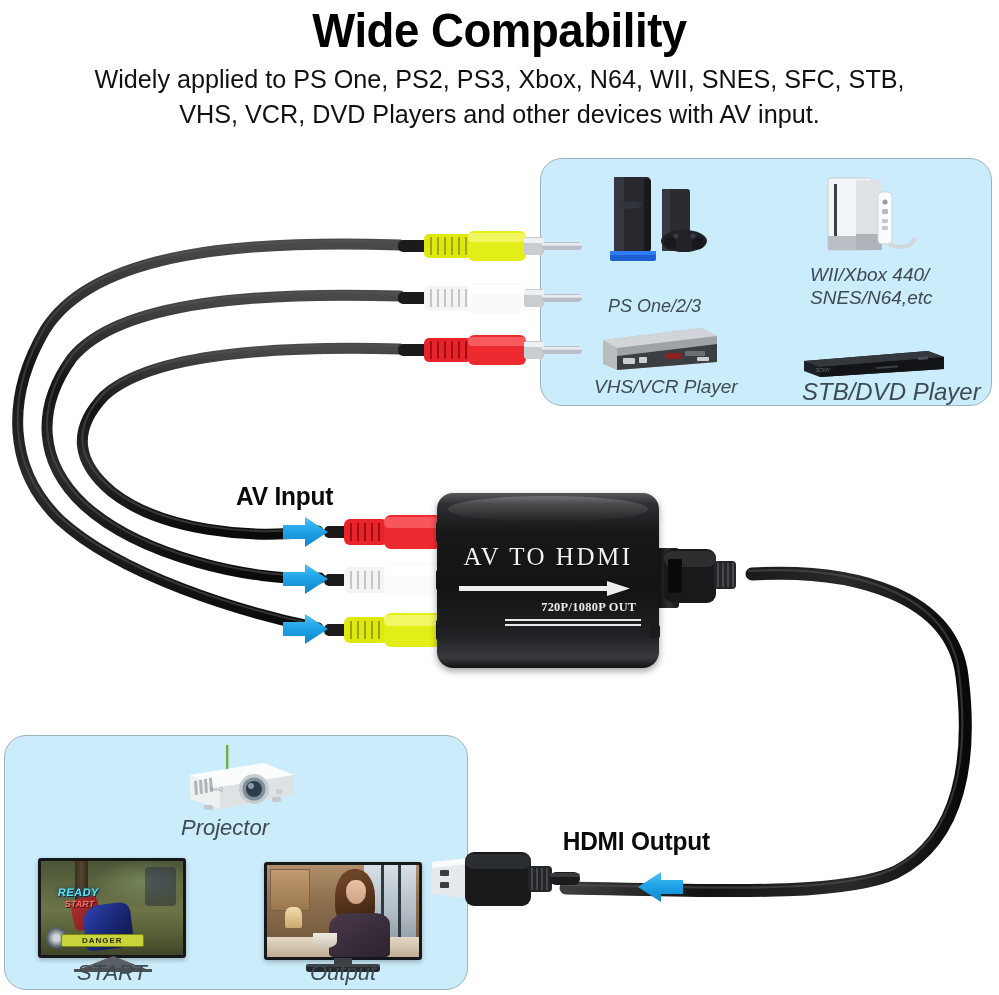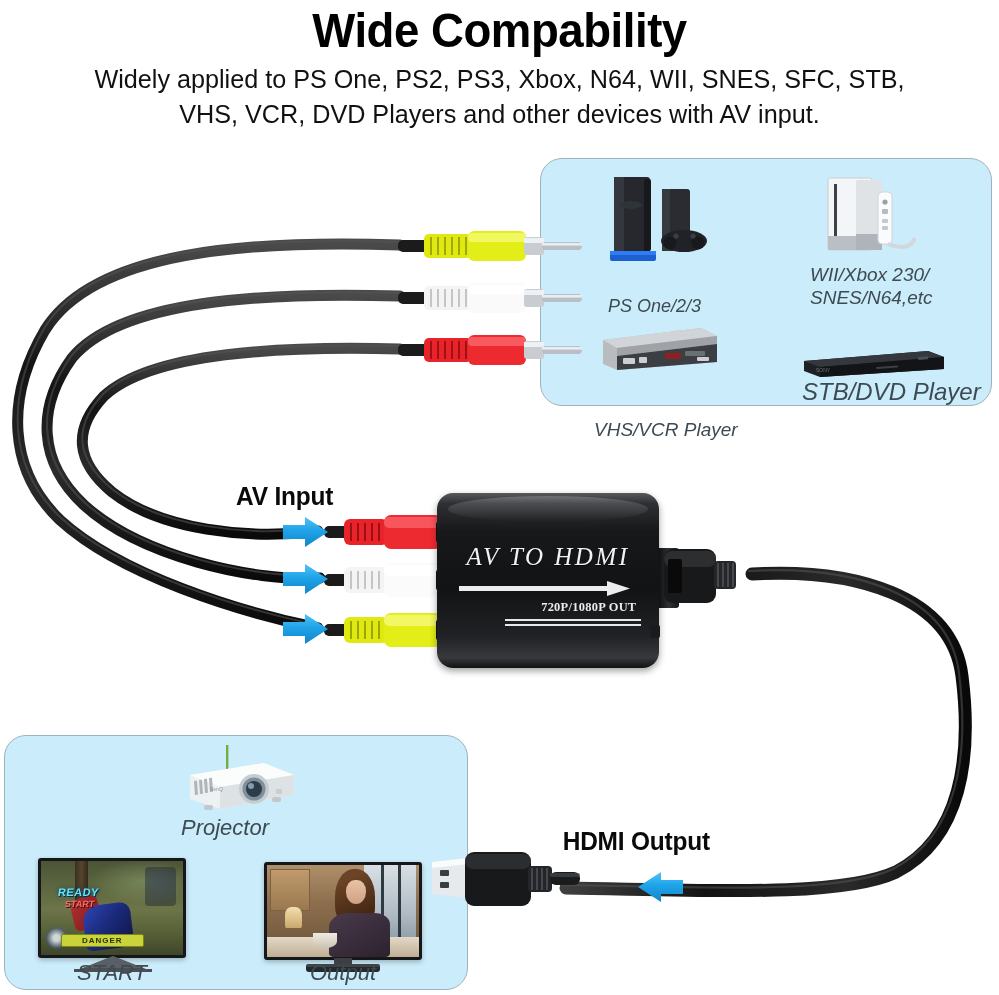--- a/index.html
+++ b/index.html
@@ -107,21 +107,20 @@
   .box-title {
     position: absolute;
     left: 0; top: 50px;
     width: 100%;
     text-align: center;
     color: #f2f2f2;
     font-family: "Liberation Serif", serif;
     font-size: 25px;
     letter-spacing: 2.5px;
     text-shadow: 0 1px 1px rgba(0,0,0,0.8);
-    font-style: italic;
   }
   .box-arrow {
     position: absolute;
     left: 22px; top: 88px;
     width: 172px; height: 15px;
   }
   .box-sub {
     position: absolute;
     right: 18px; top: 106px;
     color: #ececec;
@@ -477,41 +476,41 @@
       <rect x="38" y="4" width="26" height="70" rx="2" fill="#dfe3e6"></rect>
       <rect x="38" y="58" width="26" height="16" fill="#aeb4b9"></rect>
       <rect x="60" y="16" width="14" height="52" rx="4" fill="#fafbfc" stroke="#cfd4d8"></rect>
       <circle cx="67" cy="26" r="2.6" fill="#9aa1a6"></circle>
       <rect x="64" y="33" width="6" height="5" rx="1" fill="#b5bbc0"></rect>
       <rect x="64" y="43" width="6" height="4" rx="1" fill="#c3c9cd"></rect>
       <rect x="64" y="50" width="6" height="4" rx="1" fill="#c3c9cd"></rect>
       <path d="M 70 68 C 86 74 94 70 97 62" stroke="#d2d7db" stroke-width="4" fill="none"></path>
     </svg>
   </div>
-  <div class="dev-label" style="left:810px; top:264px; font-size:19px;">WII/Xbox 230/
+  <div class="dev-label" style="left:810px; top:264px; font-size:19px;">WII/Xbox 440/
 SNES/N64,etc</div>
 
   <div class="dev-img" style="left:597px; top:322px; width:122px; height:52px;">
     <svg width="122" height="52" viewBox="0 0 122 52">
       <polygon points="6,18 104,6 120,14 120,40 20,48 6,42" fill="#b9bcbf"></polygon>
       <polygon points="6,18 104,6 120,14 20,26" fill="#d2d5d8"></polygon>
       <polygon points="20,26 120,14 120,22 20,34" fill="#9fa3a7"></polygon>
       <polygon points="20,34 120,22 120,40 20,48" fill="#3b3e42"></polygon>
       <g fill="#cfd3d7">
         <rect x="74" y="9" width="24" height="2" transform="rotate(-4 74 9)"></rect>
         <rect x="74" y="13" width="24" height="2" transform="rotate(-4 74 13)"></rect>
       </g>
       <rect x="26" y="36" width="12" height="6" rx="1" fill="#cbcfd3"></rect>
       <rect x="42" y="35" width="8" height="6" rx="1" fill="#cbcfd3"></rect>
       <rect x="68" y="31" width="16" height="6" rx="1" fill="#8d2020"></rect>
       <rect x="88" y="29" width="20" height="5" rx="1" fill="#6a6f74"></rect>
       <rect x="100" y="35" width="12" height="4" rx="1" fill="#cbcfd3"></rect>
     </svg>
   </div>
-  <div class="dev-label" style="left:594px; top:376px; font-size:19px;margin-top:43px;">VHS/VCR Player</div>
+  <div class="dev-label" style="left:594px; top:376px; font-size:19px;">VHS/VCR Player</div>
 
   <div class="dev-img" style="left:800px; top:347px; width:146px; height:34px;">
     <svg width="146" height="34" viewBox="0 0 146 34">
       <polygon points="4,14 128,4 144,10 144,22 20,30 4,24" fill="#1d2024"></polygon>
       <polygon points="4,14 128,4 144,10 20,20" fill="#34383d"></polygon>
       <polygon points="20,20 144,10 144,22 20,30" fill="#121417"></polygon>
       <rect x="118" y="10" width="10" height="3" rx="1" fill="#4a5059" transform="rotate(-4 118 10)"></rect>
       <text x="16" y="25" font-family="Liberation Sans" font-size="5" fill="#6e757d">SONY</text>
       <rect x="76" y="20" width="22" height="2" rx="1" fill="#3a4046" transform="rotate(-4 76 20)"></rect>
     </svg>

